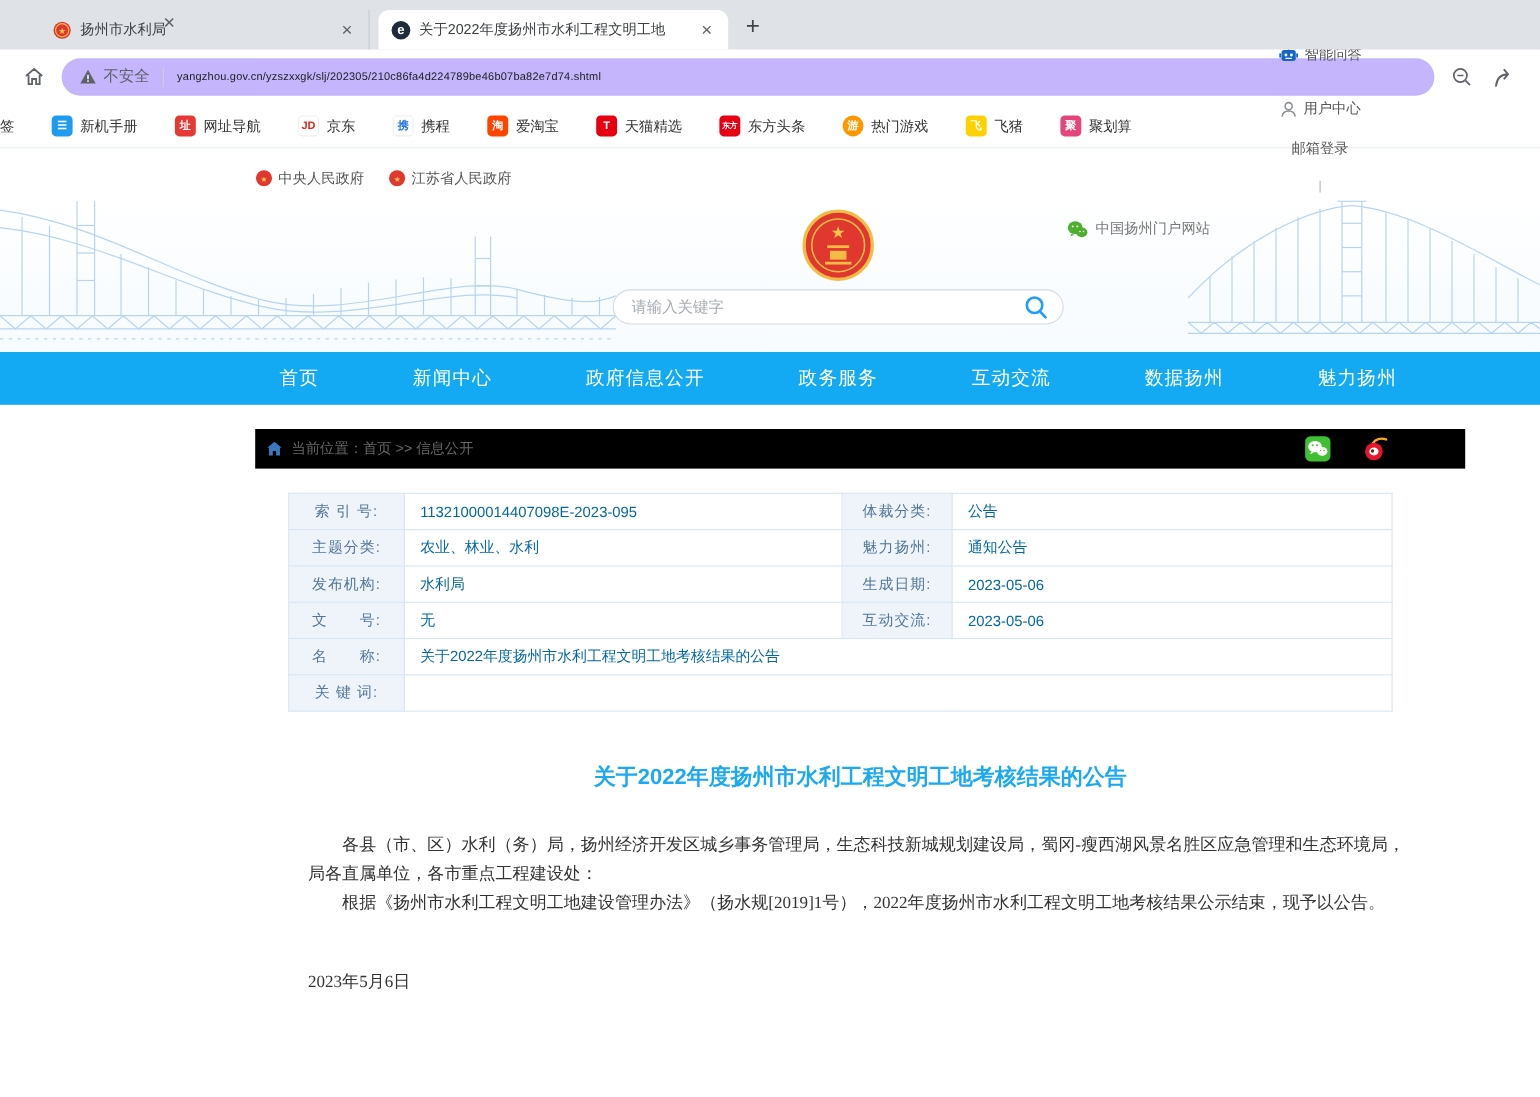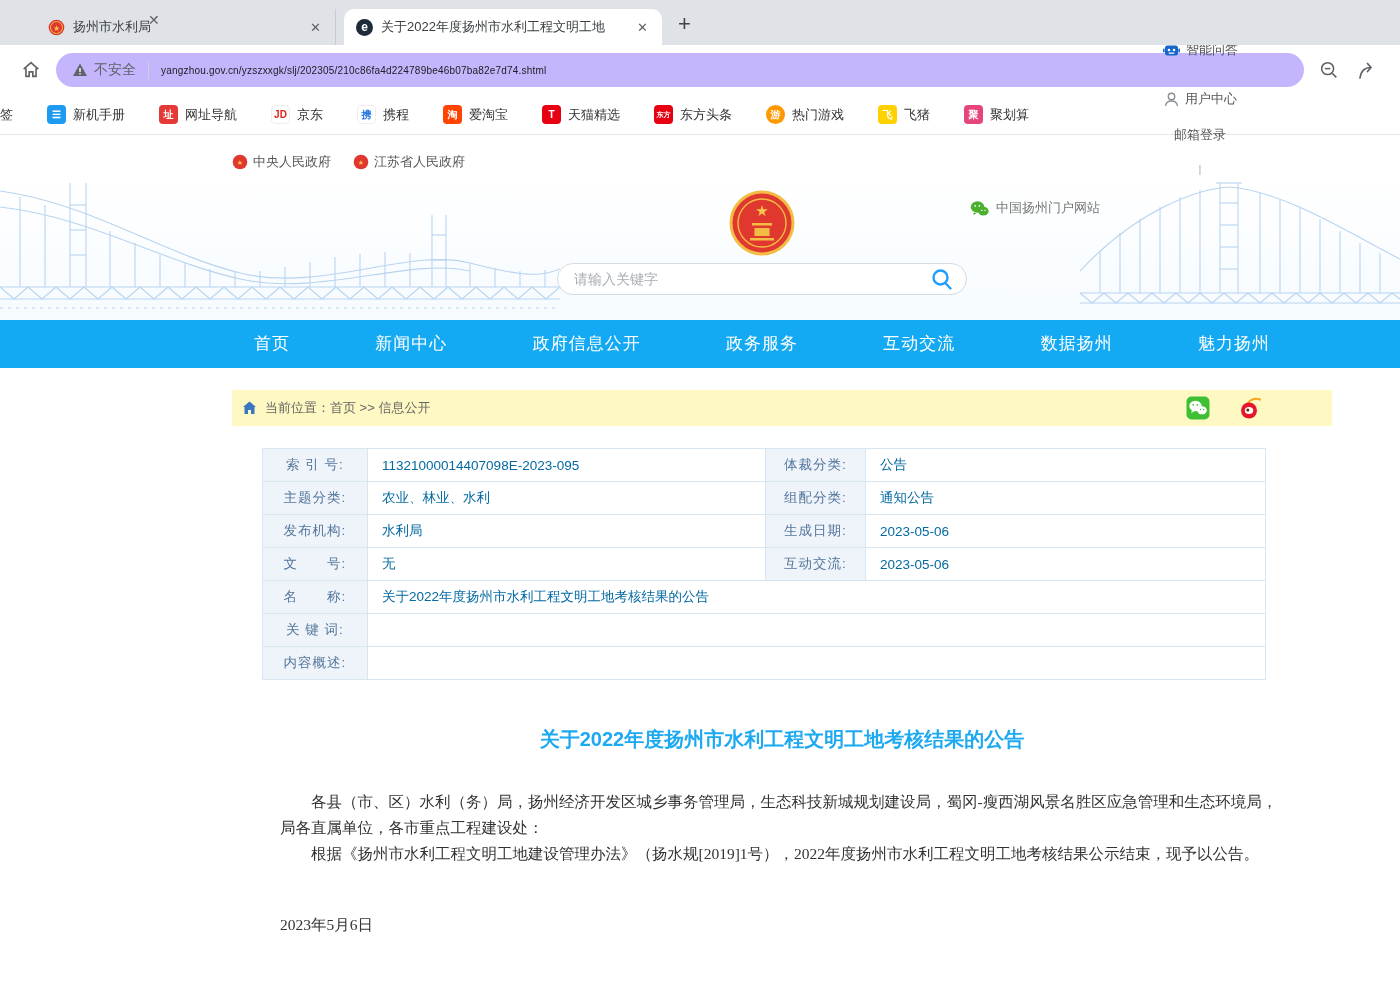--- a/index.html
+++ b/index.html
@@ -59,21 +59,21 @@
   .searchbar input { flex:1; border:none; outline:none; font-size:14px; color:#333; background:transparent; }
   .searchbar input::placeholder { color:#a8adb3; }
 
   
   .nav { height:48px; background:#14aaf3; }
   .nav-in { margin-left:232px; width:1060px; padding:0 22px; display:flex; justify-content:space-between; }
   .nav-item { color:#fff; font-size:17px; line-height:48px; letter-spacing:1px; }
 
   
   .main { width:1100px; margin-left:232px; }
-  .crumb { margin-top:22px; height:36px; background:#fef9c3; display:flex; align-items:center; padding:0 10px; }
+  .crumb { margin-top:22px; height:36px; background:#000000; display:flex; align-items:center; padding:0 10px; }
   .crumb-text { font-size:13px; color:#666; margin-left:8px; }
   .crumb-spacer { flex:1; }
   .share-ic { margin-right:28px; } .share-ic.last { margin-right:58px; }
 
   table.meta { border-collapse:collapse; margin:22px 30px 0; width:1003px; table-layout:fixed; }
   .meta td { border:1px solid #d8e6f2; height:33px; font-size:13.5px; }
   .meta td.lbl { background:#eef4fa; color:#54759b; text-align:center; letter-spacing:1px; }
   .meta td.val { color:#0369a1; padding-left:14px; }
 
   .article { padding:0 48px; }
@@ -374,21 +374,21 @@
     <tbody>
         <tr>
       <td class="lbl">索 引 号:</td>
       <td class="val">11321000014407098E-2023-095</td>
       <td class="lbl">体裁分类:</td>
       <td class="val">公告</td>
     </tr>
     <tr>
       <td class="lbl">主题分类:</td>
       <td class="val">农业、林业、水利</td>
-      <td class="lbl">组配分类:</td>
+      <td class="lbl">魅力扬州:</td>
       <td class="val">通知公告</td>
     </tr>
     <tr>
       <td class="lbl">发布机构:</td>
       <td class="val">水利局</td>
       <td class="lbl">生成日期:</td>
       <td class="val">2023-05-06</td>
     </tr>
     <tr>
       <td class="lbl">文　　号:</td>
@@ -397,24 +397,20 @@
       <td class="val">2023-05-06</td>
     </tr>
     <tr>
       <td class="lbl">名　　称:</td>
       <td class="val" colspan="3">关于2022年度扬州市水利工程文明工地考核结果的公告</td>
     </tr>
     <tr>
       <td class="lbl">关 键 词:</td>
       <td class="val" colspan="3"></td>
     </tr>
-    <tr>
-      <td class="lbl">内容概述:</td>
-      <td class="val" colspan="3"></td>
-    </tr>
   </tbody>
     </table>
 
   <div class="article">
     <div class="a-title">关于2022年度扬州市水利工程文明工地考核结果的公告</div>
     <p class="a-p first">各县（市、区）水利（务）局，扬州经济开发区城乡事务管理局，生态科技新城规划建设局，蜀冈-瘦西湖风景名胜区应急管理和生态环境局，局各直属单位，各市重点工程建设处：</p>
     <p class="a-p">根据《扬州市水利工程文明工地建设管理办法》（扬水规[2019]1号），2022年度扬州市水利工程文明工地考核结果公示结束，现予以公告。</p>
     <div class="a-date">2023年5月6日</div>
 
   </div>

